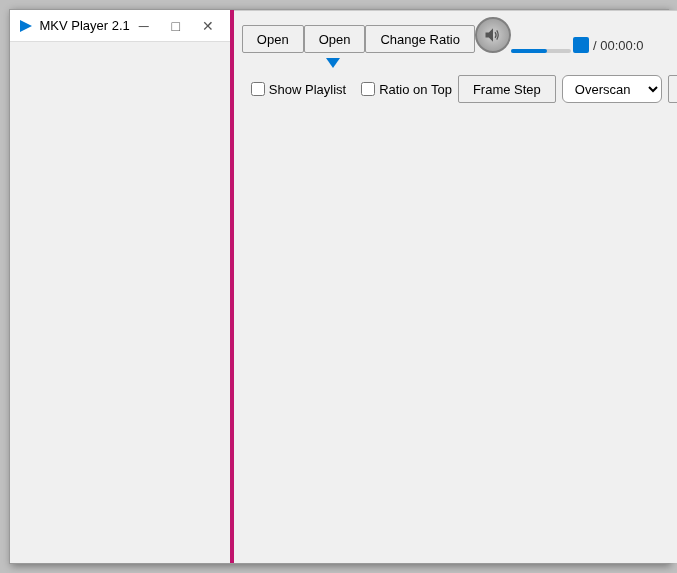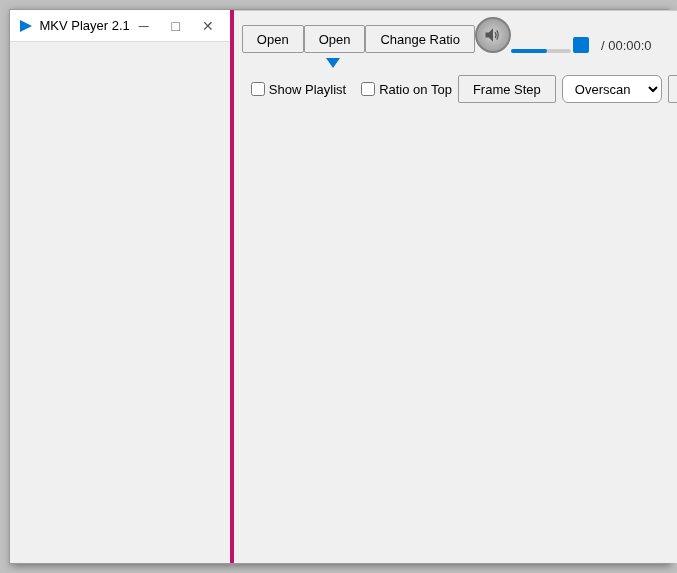--- a/index.html
+++ b/index.html
@@ -146,21 +146,21 @@
       width: 60%;
       height: 100%;
       background: #0078d4;
       border-radius: 2px;
     }
 
     .time-display {
       font-size: 13px;
       color: #333;
       white-space: nowrap;
-      margin-left: 12px;
+      margin-left: 4px;
     }
 
     .blue-indicator {
       width: 16px;
       height: 16px;
       background: #0078d4;
       border-radius: 2px;
       flex-shrink: 0;
     }
 

